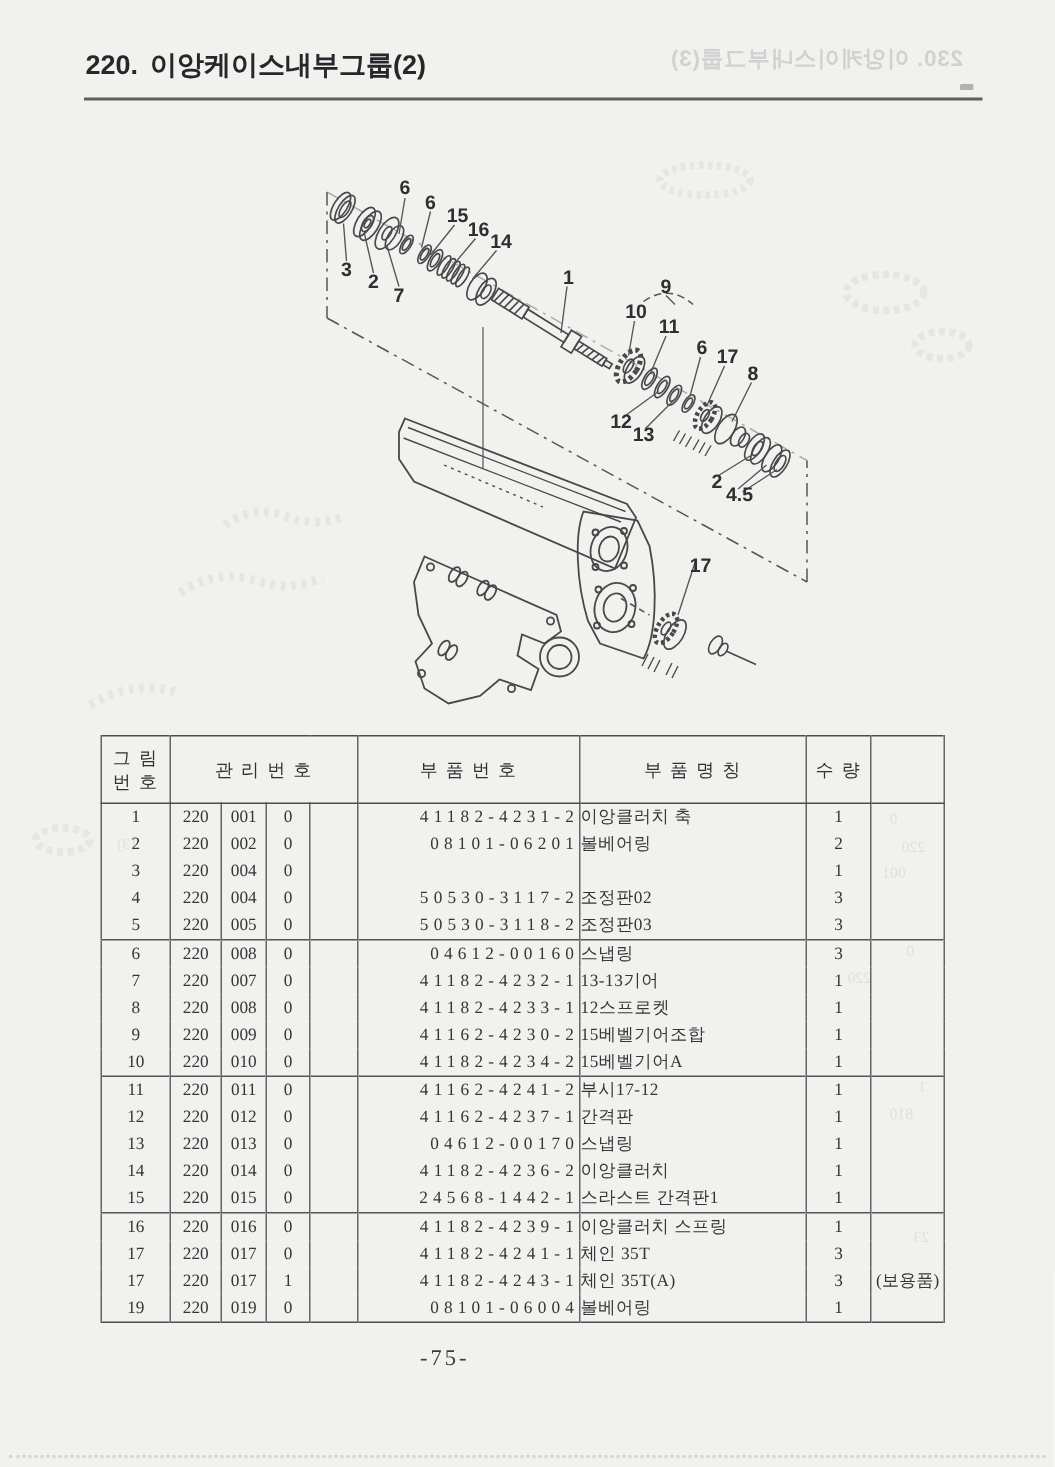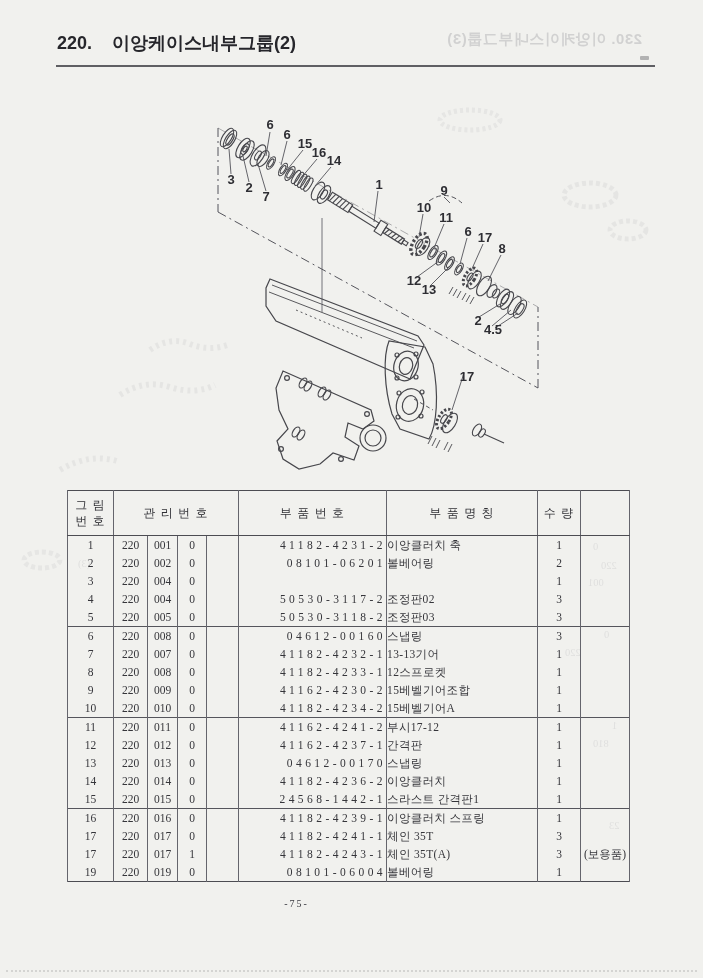--- a/index.html
+++ b/index.html
@@ -4,21 +4,21 @@
 <style>
   html,body{margin:0;padding:0;}
   .page{
     position:relative;width:703px;height:978px;overflow:hidden;
     background:linear-gradient(160deg,#f4f4f2 0%,#f1f1ee 55%,#ececे9 100%);
     background-color:#f1f1ee;
     font-family:"Liberation Serif","DejaVu Serif",serif;
     color:#35353a;
   }
   
-  .title-row{position:absolute;left:57px;top:31px;display:flex;align-items:baseline;gap:20px;
+  .title-row{position:absolute;left:57px;top:31px;display:flex;align-items:baseline;gap:8px;
     font-family:"Liberation Sans","DejaVu Sans",sans-serif;font-weight:bold;font-size:18px;color:#26262b;}
   .title-rule{position:absolute;left:56px;top:65px;width:599px;height:2.4px;background:#45454a;opacity:.85;}
   .ghost-title{position:absolute;top:30px;left:368px;width:274px;transform:scaleX(-1);
     font-family:"Liberation Sans","DejaVu Sans",sans-serif;font-weight:bold;font-size:15px;
     color:#565660;opacity:.20;letter-spacing:.5px;white-space:nowrap;}
   .smudge{position:absolute;left:640px;top:56px;width:9px;height:4px;background:#7e7e82;opacity:.55;border-radius:1px;}
   .bottom-speckle{position:absolute;left:6px;right:6px;top:970px;border-top:2px dotted #9a9a9a;opacity:.32;}
   
   svg.diagram{position:absolute;left:0;top:0;z-index:1;}
   svg .callout{font-family:"Liberation Sans","DejaVu Sans",sans-serif;font-size:13px;font-weight:bold;fill:#2e2e33;}
@@ -30,21 +30,21 @@
     font-size:12px;letter-spacing:.10em;color:#2f2f34;text-align:center;vertical-align:middle;}
   table.parts thead .two-line div{line-height:16px;}
   table.parts tbody td{height:18px;line-height:18px;font-size:11.5px;vertical-align:middle;}
   tr.group-sep td{border-top:1.1px solid #55555c;}
   td.c-fig,td.c-m1,td.c-m2,td.c-m3,td.c-qty,td.c-rm{text-align:center;}
   td.c-pn{text-align:right;padding-left:12px;letter-spacing:.30em;}
   td.c-name{text-align:left;padding-left:7px;letter-spacing:.03em;margin-left:10px;}
   td.c-rm{font-size:9.5px;letter-spacing:0;}
   
   .page-number{position:absolute;left:0;top:898px;width:593px;text-align:center;
-    font-size:10px;letter-spacing:2px;color:#3a3a40;}
+    font-size:15px;letter-spacing:2px;color:#3a3a40;}
   
   .ghost{position:absolute;z-index:3;transform:scaleX(-1);opacity:.13;color:#6a6a75;
     font-size:10.5px;font-family:"Liberation Serif",serif;pointer-events:none;}
 </style>
 </head>
 <body>
 
 <div class="page">
 
   <div class="title-row">

